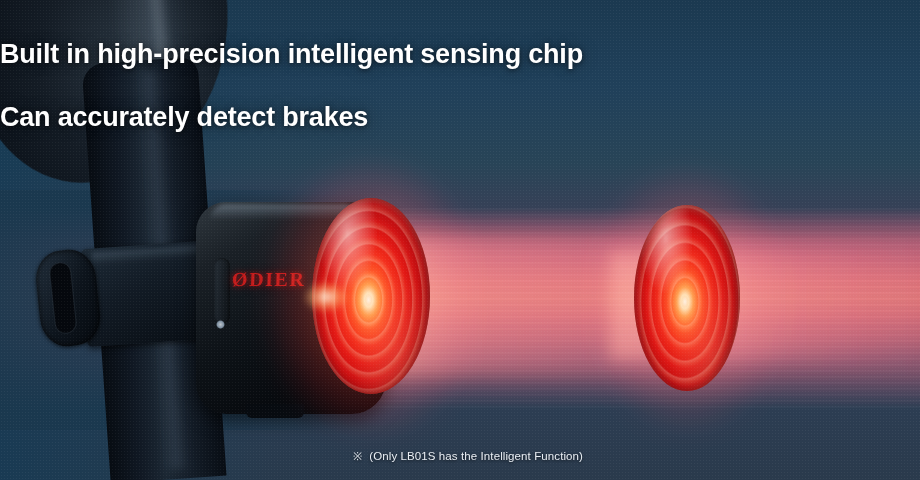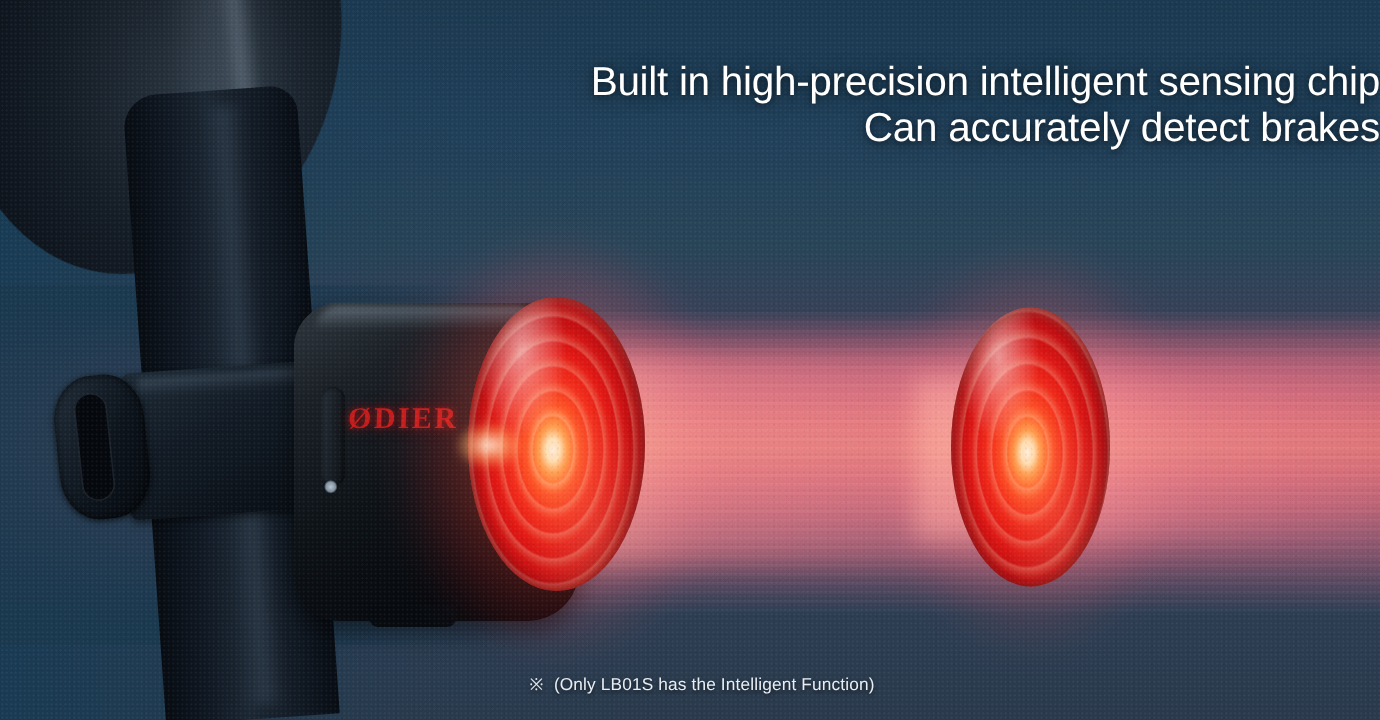--- a/index.html
+++ b/index.html
@@ -302,30 +302,30 @@
       radial-gradient(rgba(255,255,255,.9) .6px, rgba(0,0,0,0) .7px),
       radial-gradient(rgba(0,0,0,.9) .6px, rgba(0,0,0,0) .7px);
     background-size:3px 3px, 4px 4px;
     background-position:0 0, 2px 1px;
   }
 
   
   .headline{
     position:absolute;
     left:0;right:0;top:8px;
-    text-align:right;
+    text-align:left;
     color:#ffffff;
-    font-weight:normal;
+    font-weight:bold;
     font-size:27px;
     line-height:31px;
     letter-spacing:-.2px;
     text-shadow:0 1px 5px rgba(0,0,0,.55), 0 0 16px rgba(0,0,0,.35);
     white-space:pre-line;
   }
-  .headline .l2{display:block;}
+  .headline .l2{display:block;margin-top:32px;}
 
   .caption{
     position:absolute;
     left:16px;right:0;top:448px;
     text-align:center;
     color:#e9eef4;
     font-size:11.5px;
     letter-spacing:.1px;
     text-shadow:0 1px 3px rgba(0,0,0,.6);
   }

